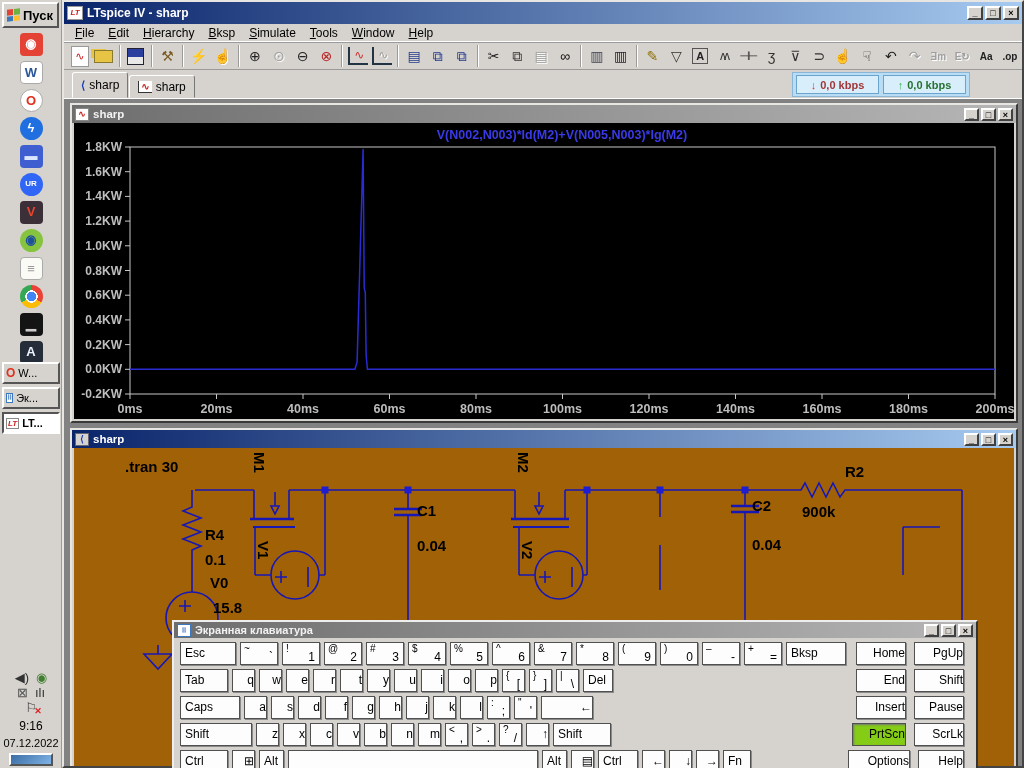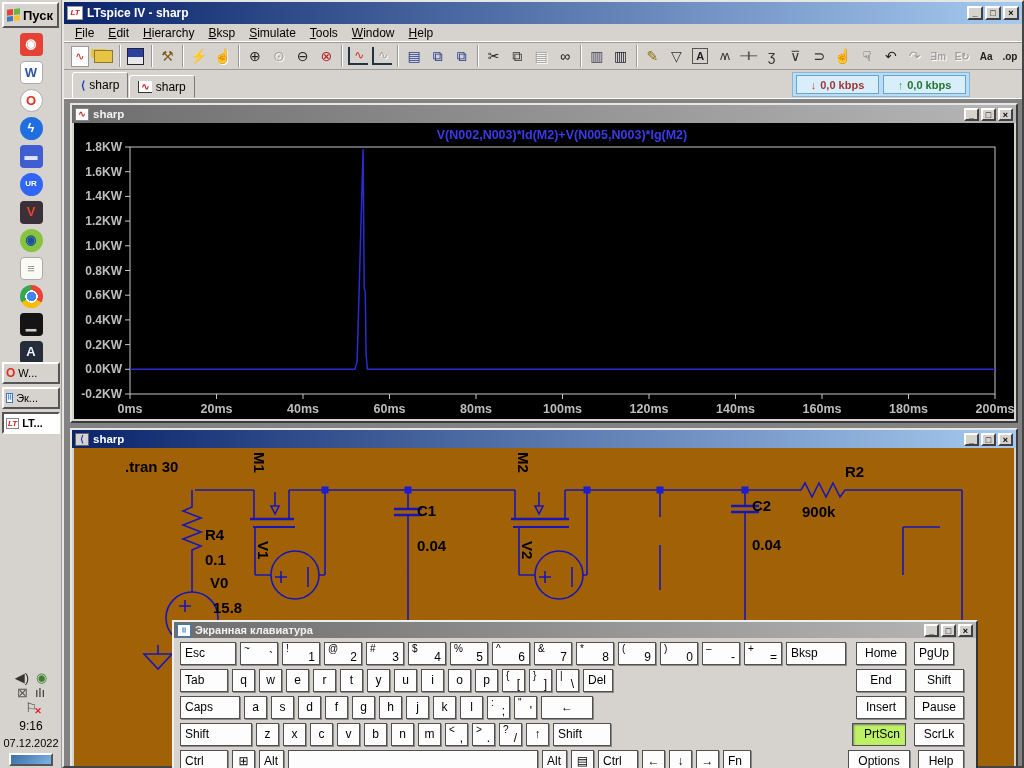--- a/index.html
+++ b/index.html
@@ -121,23 +121,23 @@
 
   
   #osk { position:absolute; left:172px; top:620px; width:806px; height:150px;
     background:#d6d3ce; border:2px solid; border-color:#eee #333 #333 #eee; z-index:90; }
   #osk .ctitle { height:16px; font-size:11px; }
   #osk-rows { position:relative; padding:4px 0 0 6px; }
   .osk-row { position:relative; height:23px; margin-bottom:4px; display:flex; gap:4px; }
   .key { position:relative; height:23px; background:#fdfdfd; border:1px solid #505050;
     box-shadow:1px 1px 0 #8a8a8a; font-size:12px; line-height:20px; padding-left:4px;
     color:#000; flex:0 0 auto; }
-  .key.ctr { text-align:center; padding-left:0; }
+  .key.ctr { text-align:right; padding-left:0; }
   .key.nav { position:absolute; top:0; }
-  .key.pressed { background:#bef264; box-shadow:inset 1px 1px 2px #777;padding-left:6px; }
+  .key.pressed { background:#84cc16; box-shadow:inset 1px 1px 2px #777;padding-left:6px; }
   .ks { position:absolute; top:0; left:3px; font-size:10px; line-height:11px; }
   .km { position:absolute; bottom:0; right:4px; font-size:12px; line-height:13px; }
 </style>
 </head>
 <body>
 
 <div id="taskbar">
   <div id="start-button">
     <span class="flag">
         <i class="f1"></i>
@@ -503,21 +503,21 @@
         <div class="key" style="width: 38px;">
           <span class="ks">–</span>
           <span class="km">-</span>
         </div>
         <div class="key" style="width: 38px;">
           <span class="ks">+</span>
           <span class="km">=</span>
         </div>
         <div class="key" style="width: 60px;">Bksp</div>
         <div class="key nav ctr" style="left: 676px; width: 50px;">Home</div>
-        <div class="key nav ctr" style="left: 734px; width: 40px;">PgUp</div>
+        <div class="key nav ctr" style="left: 734px; width: 50px;">PgUp</div>
       </div>
       <div class="osk-row">
         <div class="key" style="width: 48px;">Tab</div>
         <div class="key ctr" style="width: 23px;">q</div>
         <div class="key ctr" style="width: 23px;">w</div>
         <div class="key ctr" style="width: 23px;">e</div>
         <div class="key ctr" style="width: 23px;">r</div>
         <div class="key ctr" style="width: 23px;">t</div>
         <div class="key ctr" style="width: 23px;">y</div>
         <div class="key ctr" style="width: 23px;">u</div>

